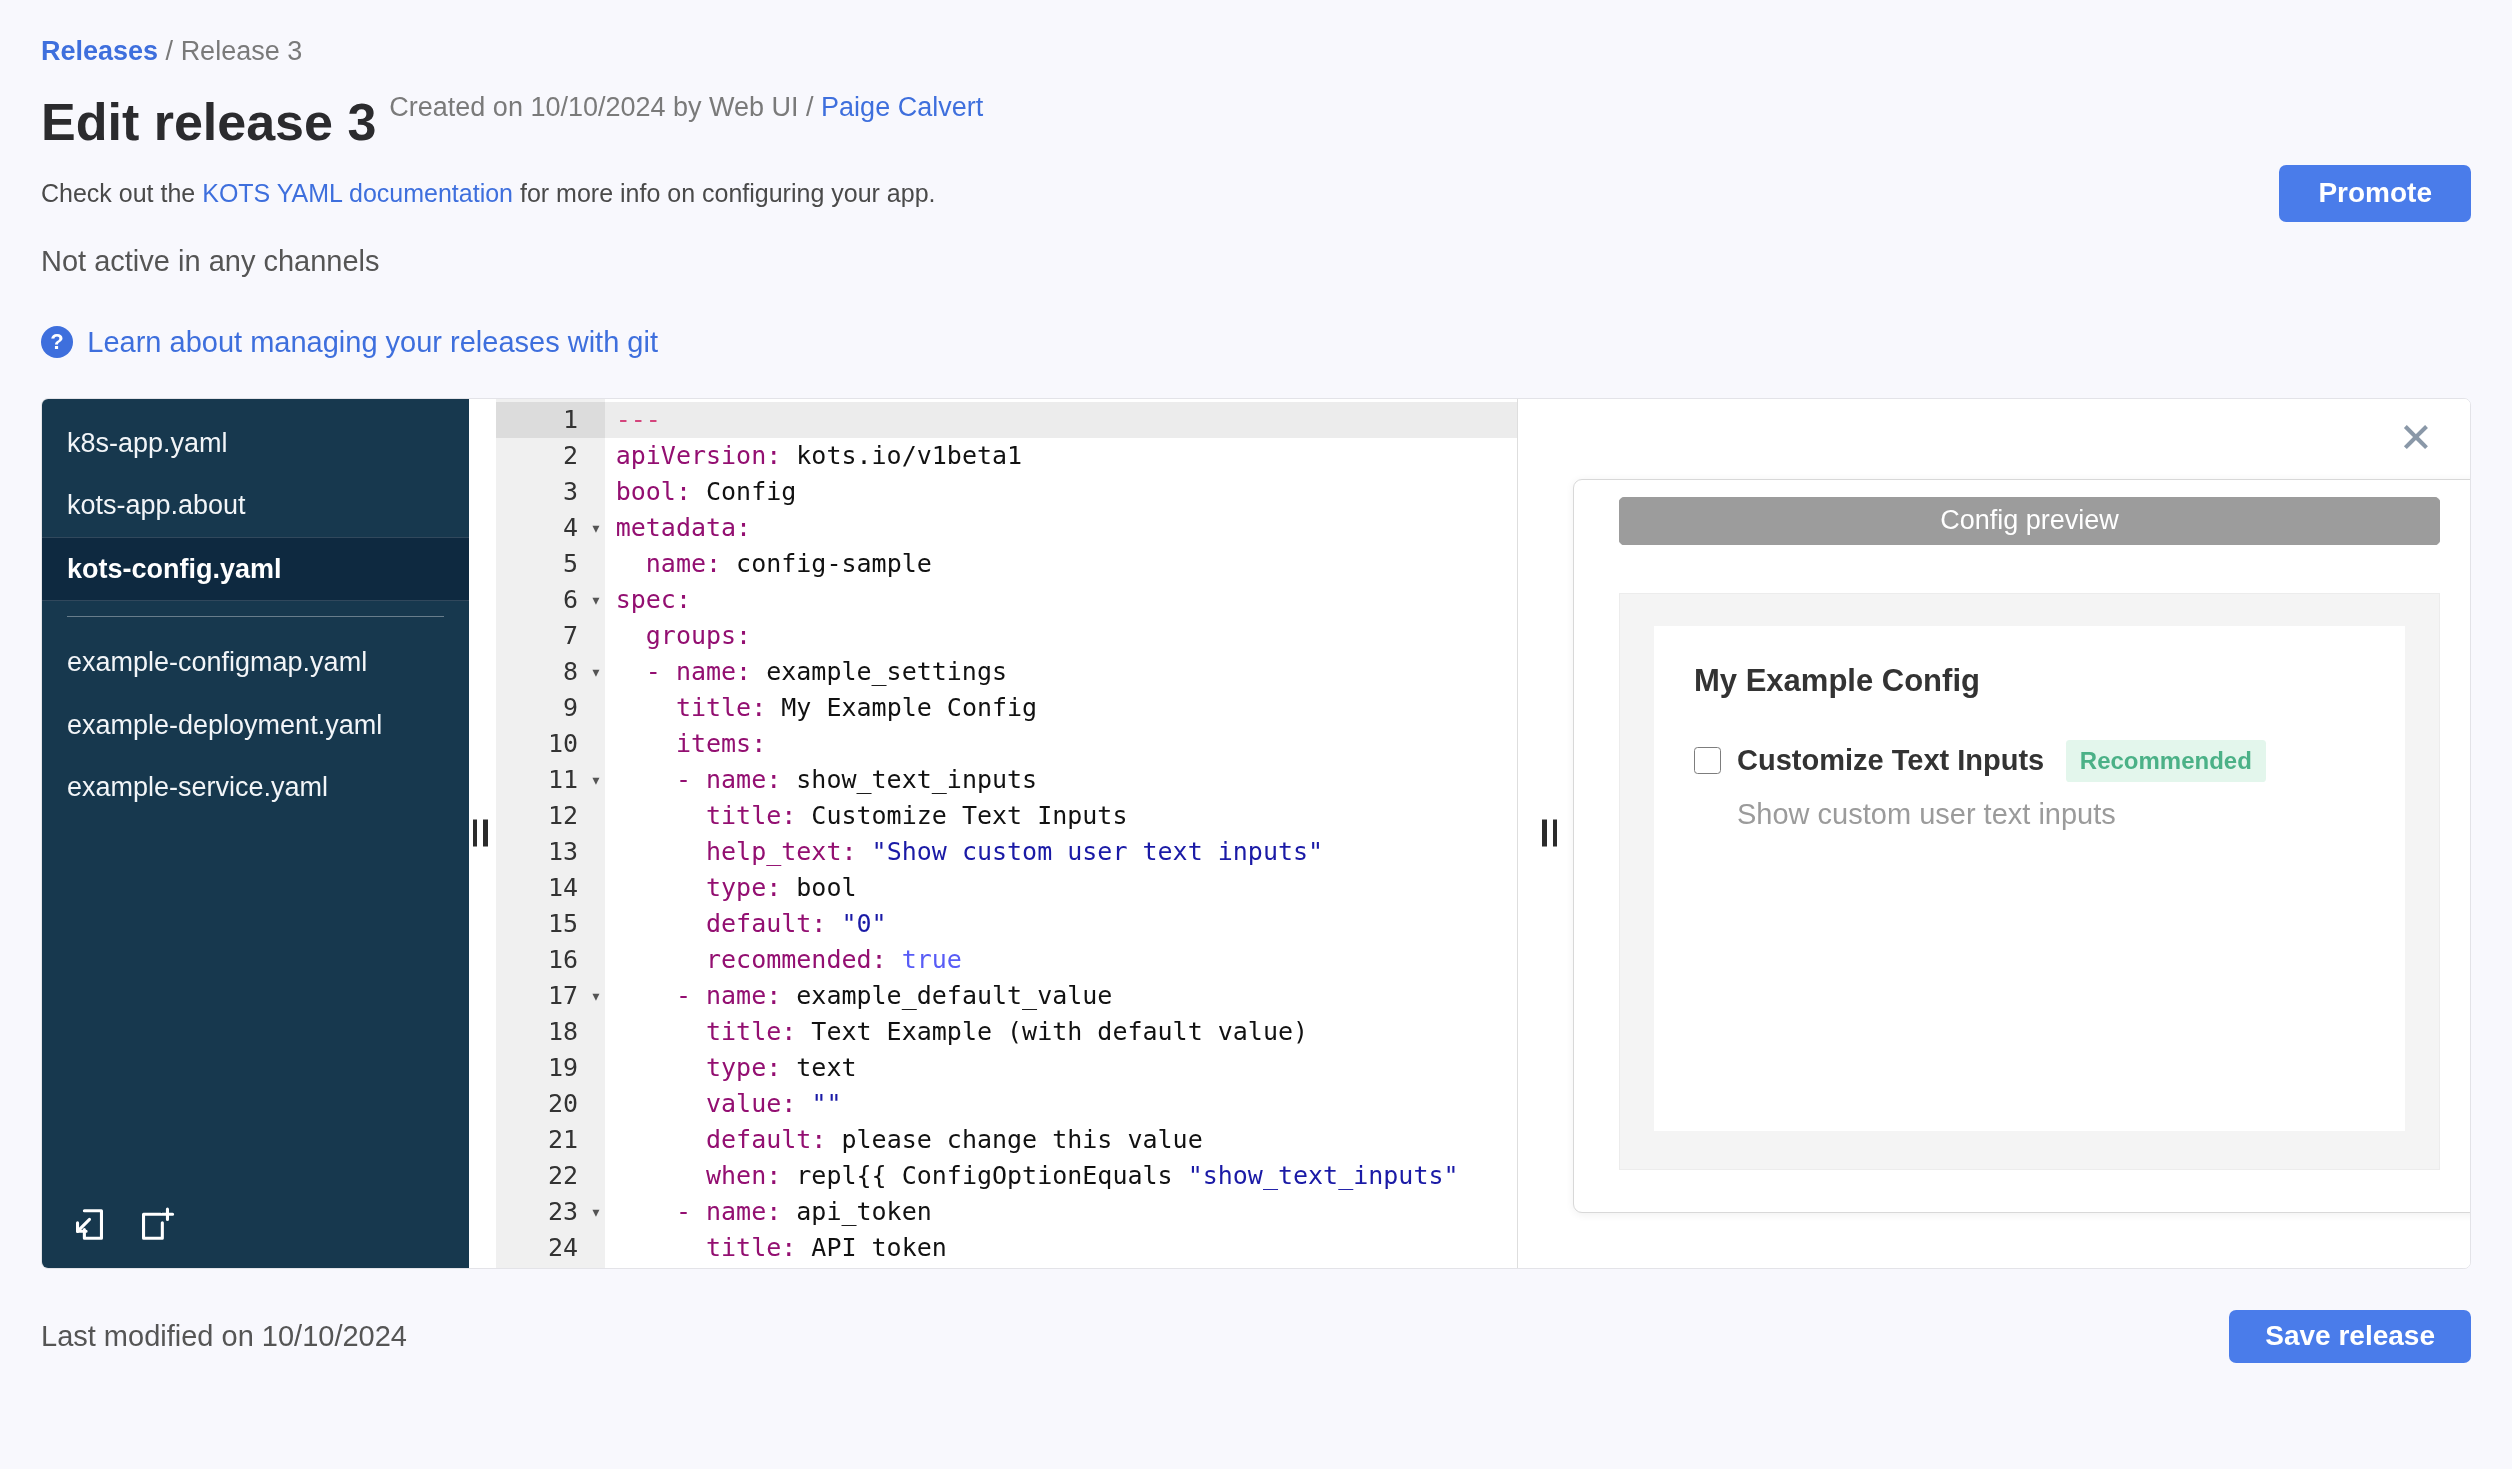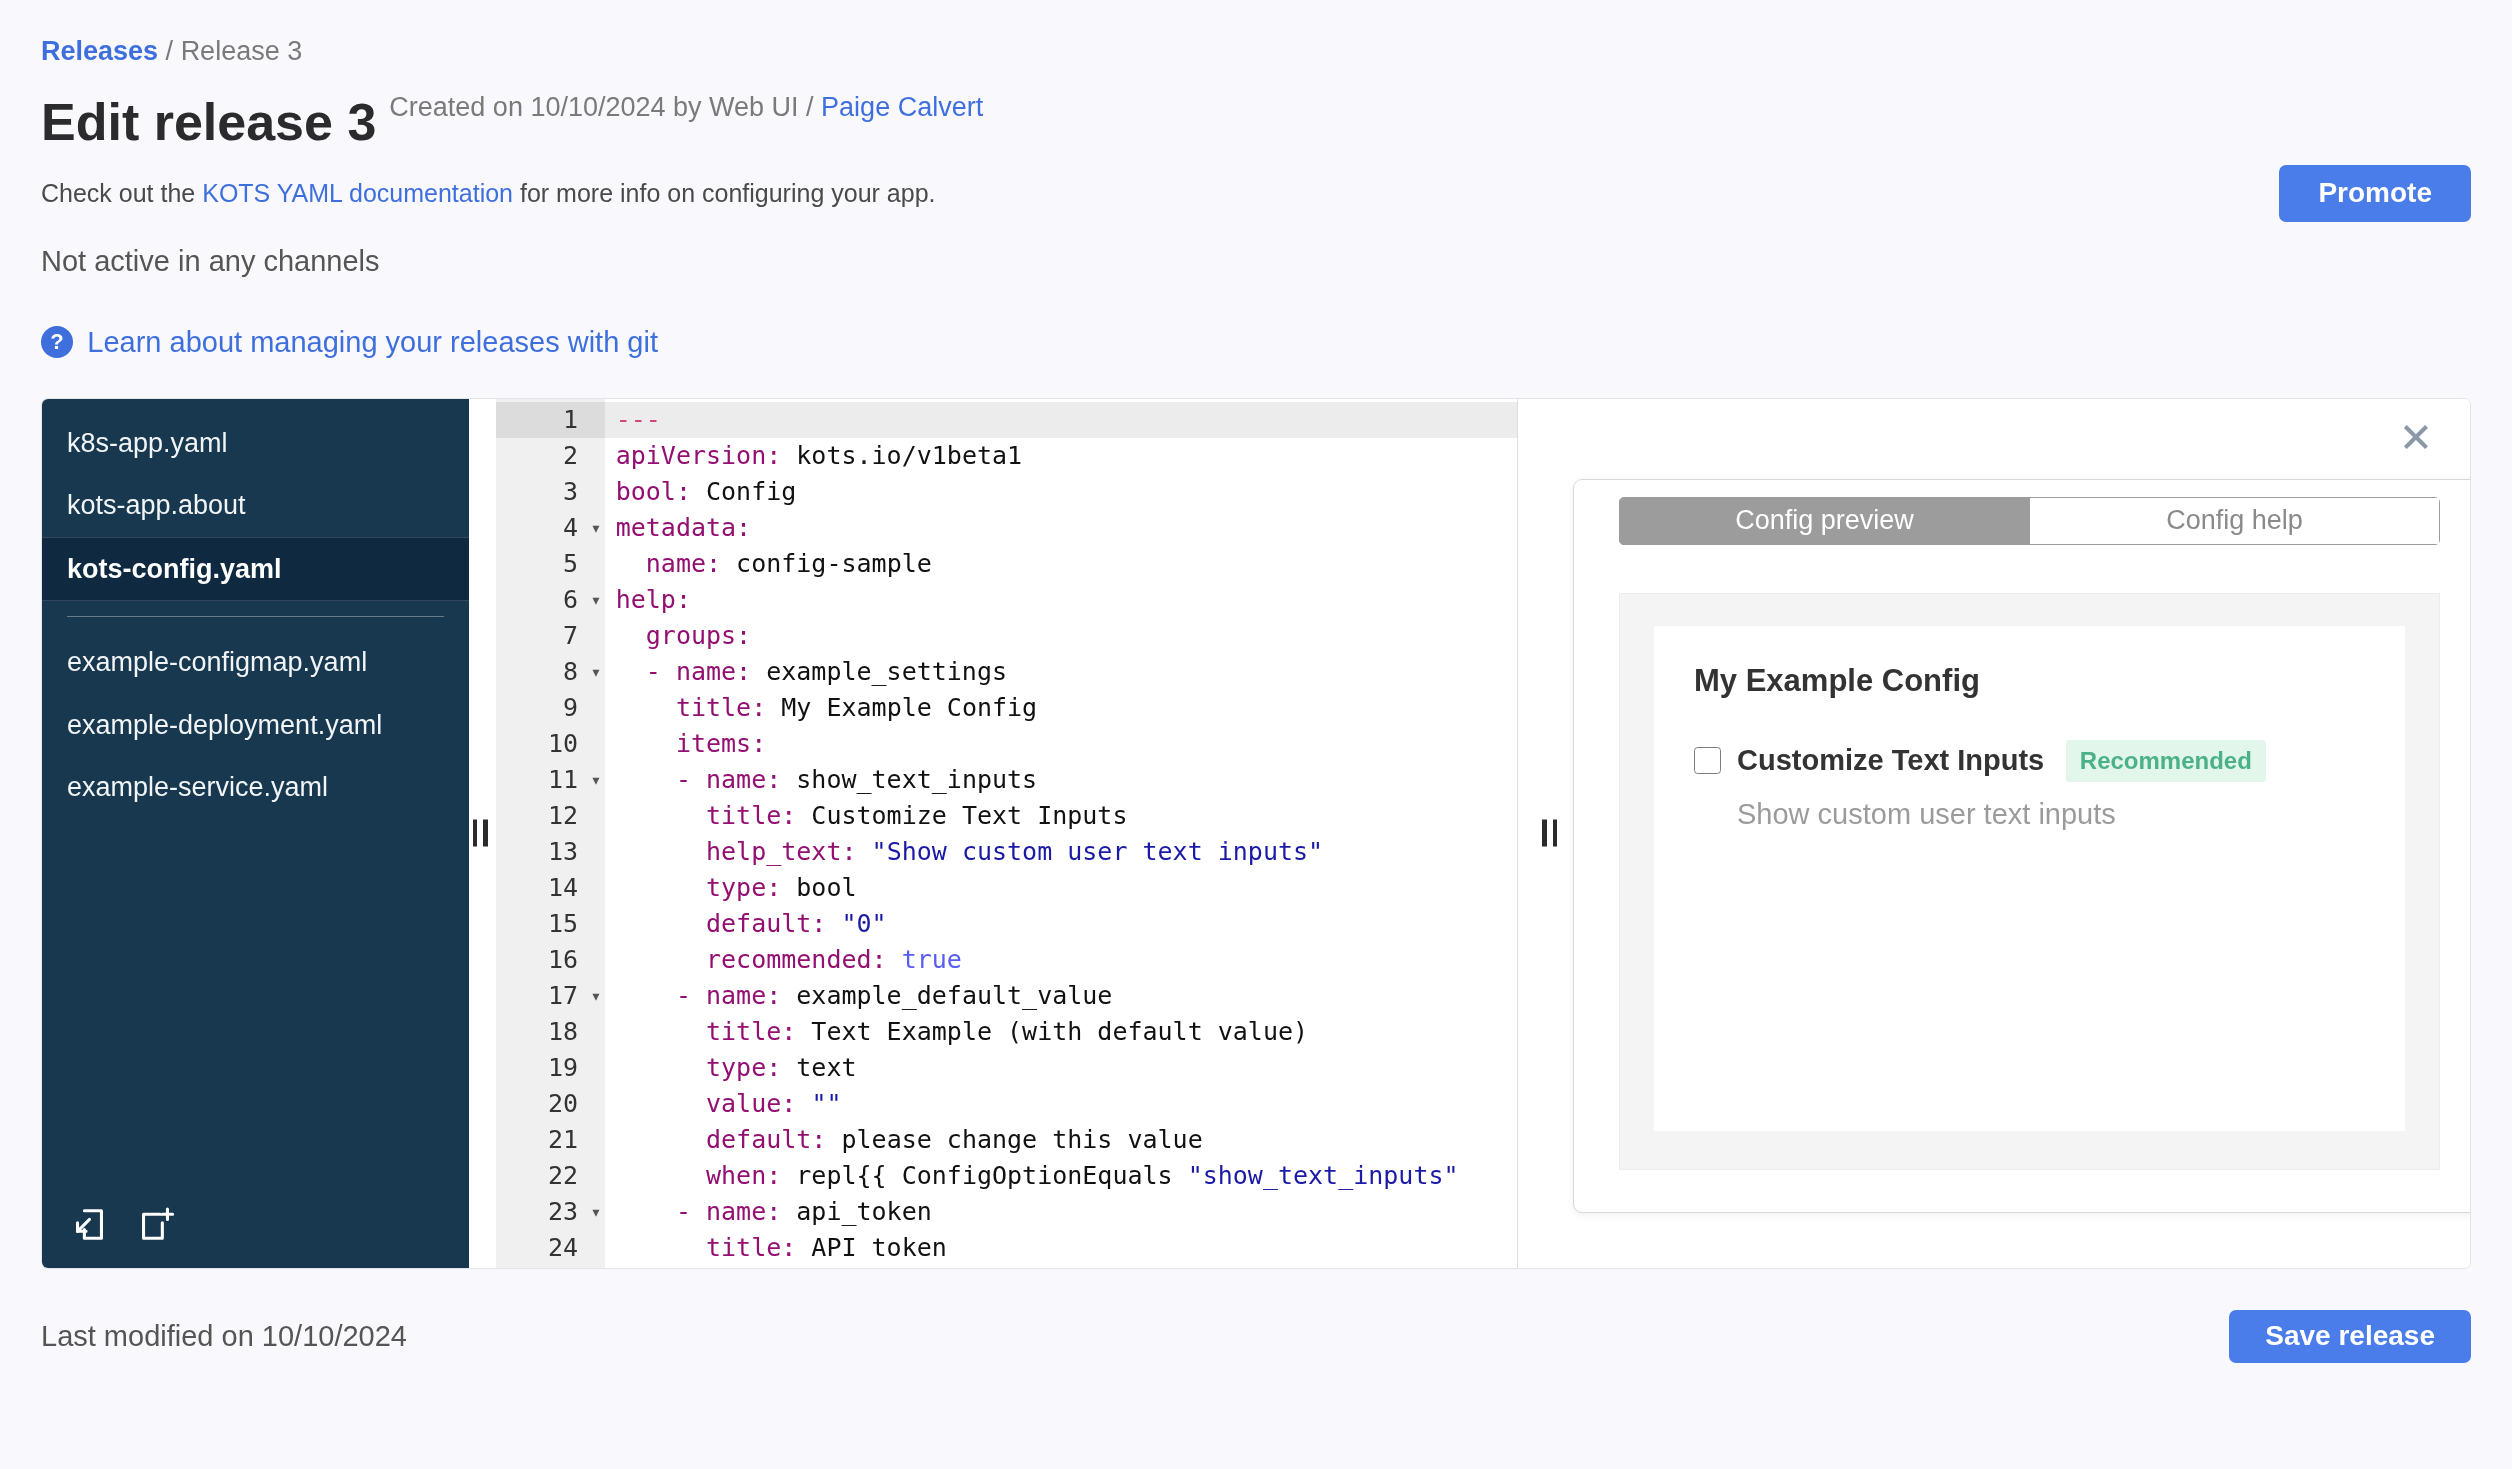--- a/index.html
+++ b/index.html
@@ -189,21 +189,21 @@
             <div class="gl" data-interactable="false">23<span class="fold" data-interactable="true">▾</span></div>
             <div class="gl" data-interactable="false">24</div>
             <div class="gl" data-interactable="false">25</div>
           </div>
         <div class="code" data-interactable="false">
             <div class="cl act" data-interactable="false"><span class="tk-sep">---</span></div>
             <div class="cl" data-interactable="false"><span class="tk-key">apiVersion:</span><span class="tk-txt"> kots.io/v1beta1</span></div>
             <div class="cl" data-interactable="false"><span class="tk-key">bool:</span><span class="tk-txt"> Config</span></div>
             <div class="cl" data-interactable="false"><span class="tk-key">metadata:</span></div>
             <div class="cl" data-interactable="false"><span class="tk-txt">  </span><span class="tk-key">name:</span><span class="tk-txt"> config-sample</span></div>
-            <div class="cl" data-interactable="false"><span class="tk-key">help:</span></div>
+            <div class="cl" data-interactable="false"><span class="tk-key">spec:</span></div>
             <div class="cl" data-interactable="false"><span class="tk-txt">  </span><span class="tk-key">groups:</span></div>
             <div class="cl" data-interactable="false"><span class="tk-key">  - name:</span><span class="tk-txt"> example_settings</span></div>
             <div class="cl" data-interactable="false"><span class="tk-txt">    </span><span class="tk-key">title:</span><span class="tk-txt"> My Example Config</span></div>
             <div class="cl" data-interactable="false"><span class="tk-txt">    </span><span class="tk-key">items:</span></div>
             <div class="cl" data-interactable="false"><span class="tk-key">    - name:</span><span class="tk-txt"> show_text_inputs</span></div>
             <div class="cl" data-interactable="false"><span class="tk-txt">      </span><span class="tk-key">title:</span><span class="tk-txt"> Customize Text Inputs</span></div>
             <div class="cl" data-interactable="false"><span class="tk-txt">      </span><span class="tk-key">help_text:</span><span class="tk-txt"> </span><span class="tk-str">"Show custom user text inputs"</span></div>
             <div class="cl" data-interactable="false"><span class="tk-txt">      </span><span class="tk-key">type:</span><span class="tk-txt"> bool</span></div>
             <div class="cl" data-interactable="false"><span class="tk-txt">      </span><span class="tk-key">default:</span><span class="tk-txt"> </span><span class="tk-str">"0"</span></div>
             <div class="cl" data-interactable="false"><span class="tk-txt">      </span><span class="tk-key">recommended:</span><span class="tk-txt"> </span><span class="tk-bool">true</span></div>
@@ -223,21 +223,20 @@
           <i></i>
           <i></i>
         </span>
 
       <div class="preview-pane" data-interactable="false">
         <span class="close-btn" data-interactable="true">✕</span>
 
         <div class="preview-card" data-interactable="false">
           <div class="tabs" data-interactable="false">
               <div class="ptab active" data-interactable="true">Config preview</div>
-              <div class="ptab" data-interactable="true">Config help</div>
             </div>
 
           <div class="preview-gray" data-interactable="false">
             <div class="preview-inner" data-interactable="false">
               <div class="pi-title" data-interactable="false">My Example Config</div>
               <div class="pi-row" data-interactable="false">
                 <span class="checkbox" data-interactable="true"></span>
                 <span class="pi-label" data-interactable="false">Customize Text Inputs</span>
                 <span class="badge" data-interactable="false">Recommended</span>
               </div>

